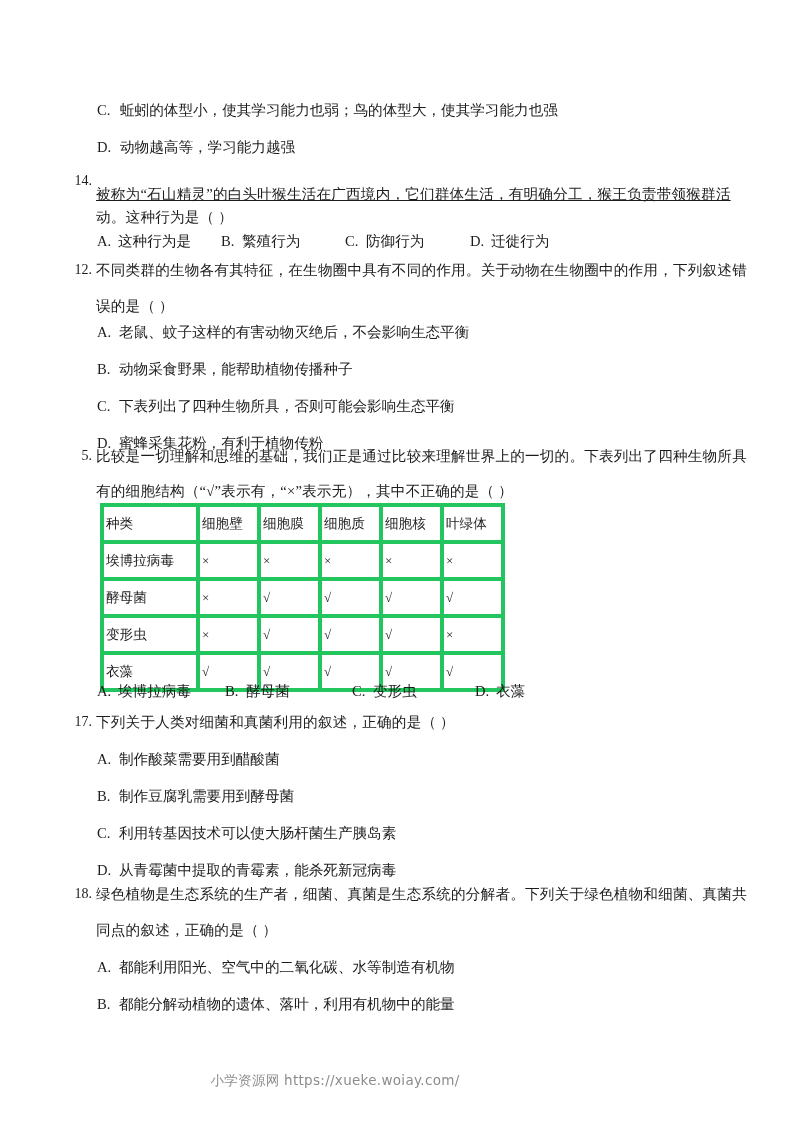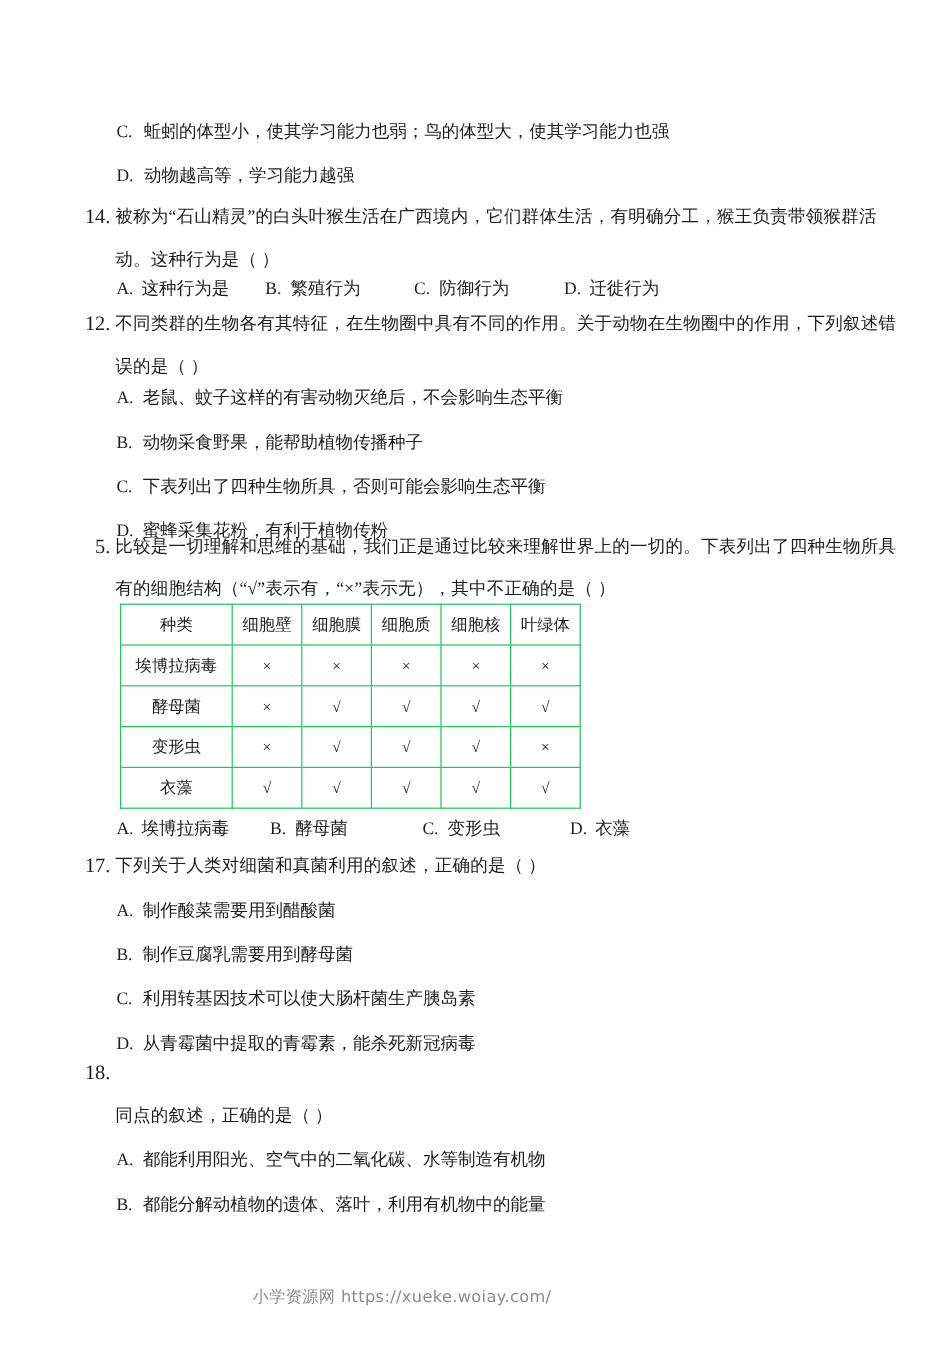--- a/index.html
+++ b/index.html
@@ -30,21 +30,21 @@
     position: absolute;
     font-size: 14.6px;
     line-height: 20px;
     white-space: nowrap;
     letter-spacing: 0.2px;
     color: #1c1c1c;
   }
 
   .qnum {
     position: absolute;
-    font-size: 17px;
+    font-size: 14px;
     line-height: 20px;
     text-align: right;
     width: 28px;
     color: #1c1c1c;
     font-family: "Liberation Serif", "DejaVu Serif", serif;
   }
 
   .optletter {
     position: absolute;
     font-size: 14.6px;
@@ -67,22 +67,22 @@
     left: 100px;
     top: 503px;
   }
   table.cmp {
     border-collapse: collapse;
     table-layout: fixed;
     font-size: 13.6px;
     color: #1c1c1c;
   }
   table.cmp td, table.cmp th {
-    border: 1px solid #22c55e;
-    text-align: center;
+    border: 4px solid #22c55e;
+    text-align: left;
     vertical-align: middle;
     height: 33px;
     font-weight: normal;
     padding: 0 2px;
     font-family: "Liberation Serif", "DejaVu Serif", serif;
   }
   table.cmp .c-name  { width: 88px; }
   table.cmp .c-data  { width: 53px; }
   .mark {
     font-size: 13px;
@@ -109,21 +109,21 @@
 
 <div class="page">
 
   <div class="optletter" style="left:97px; top:100px;">C.</div>
   <div class="opttext" style="left:120px; top:100px;">蚯蚓的体型小，使其学习能力也弱；鸟的体型大，使其学习能力也强</div>
 
   <div class="optletter" style="left:97px; top:137px;">D.</div>
   <div class="opttext" style="left:120px; top:137px;">动物越高等，学习能力越强</div>
 
   <div class="qnum" style="left:64px;  top:171px;">14.</div>
-  <div class="qline" style="left:96px;  top:171px;">被称为“石山精灵”的白头叶猴生活在广西境内，它们群体生活，有明确分工，猴王负责带领猴群活</div>
+  <div class="qline" style="left:96px;  top:184px;text-decoration:underline;">被称为“石山精灵”的白头叶猴生活在广西境内，它们群体生活，有明确分工，猴王负责带领猴群活</div>
   <div class="qline" style="left:96px;  top:207px;">动。这种行为是（      ）</div>
 
   <div class="optletter" style="left:97px;  top:231px;">A.</div>
   <div class="opttext" style="left:118px; top:231px;">这种行为是</div>
   <div class="optletter" style="left:221px; top:231px;">B.</div>
   <div class="opttext" style="left:242px; top:231px;">繁殖行为</div>
   <div class="optletter" style="left:345px; top:231px;">C.</div>
   <div class="opttext" style="left:366px; top:231px;">防御行为</div>
   <div class="optletter" style="left:470px; top:231px;">D.</div>
   <div class="opttext" style="left:491px; top:231px;">迁徙行为</div>
@@ -209,20 +209,21 @@
   <div class="optletter" style="left:97px;  top:749px;">A.</div>
   <div class="opttext" style="left:119px; top:749px;">制作酸菜需要用到醋酸菌</div>
   <div class="optletter" style="left:97px;  top:786px;">B.</div>
   <div class="opttext" style="left:119px; top:786px;">制作豆腐乳需要用到酵母菌</div>
   <div class="optletter" style="left:97px;  top:823px;">C.</div>
   <div class="opttext" style="left:119px; top:823px;">利用转基因技术可以使大肠杆菌生产胰岛素</div>
   <div class="optletter" style="left:97px;  top:860px;">D.</div>
   <div class="opttext" style="left:119px; top:860px;">从青霉菌中提取的青霉素，能杀死新冠病毒</div>
 
   <div class="qnum" style="left:64px;  top:884px;">18.</div>
+  <div class="qline" style="left:96px;  top:884px;">绿色植物是生态系统的生产者，细菌、真菌是生态系统的分解者。下列关于绿色植物和细菌、真菌共</div>
   <div class="qline" style="left:96px;  top:920px;">同点的叙述，正确的是（      ）</div>
 
   <div class="optletter" style="left:97px;  top:957px;">A.</div>
   <div class="opttext" style="left:119px; top:957px;">都能利用阳光、空气中的二氧化碳、水等制造有机物</div>
   <div class="optletter" style="left:97px;  top:994px;">B.</div>
   <div class="opttext" style="left:119px; top:994px;">都能分解动植物的遗体、落叶，利用有机物中的能量</div>
 
   <div class="footer">小学资源网 https://xueke.woiay.com/</div>
 
 </div>

